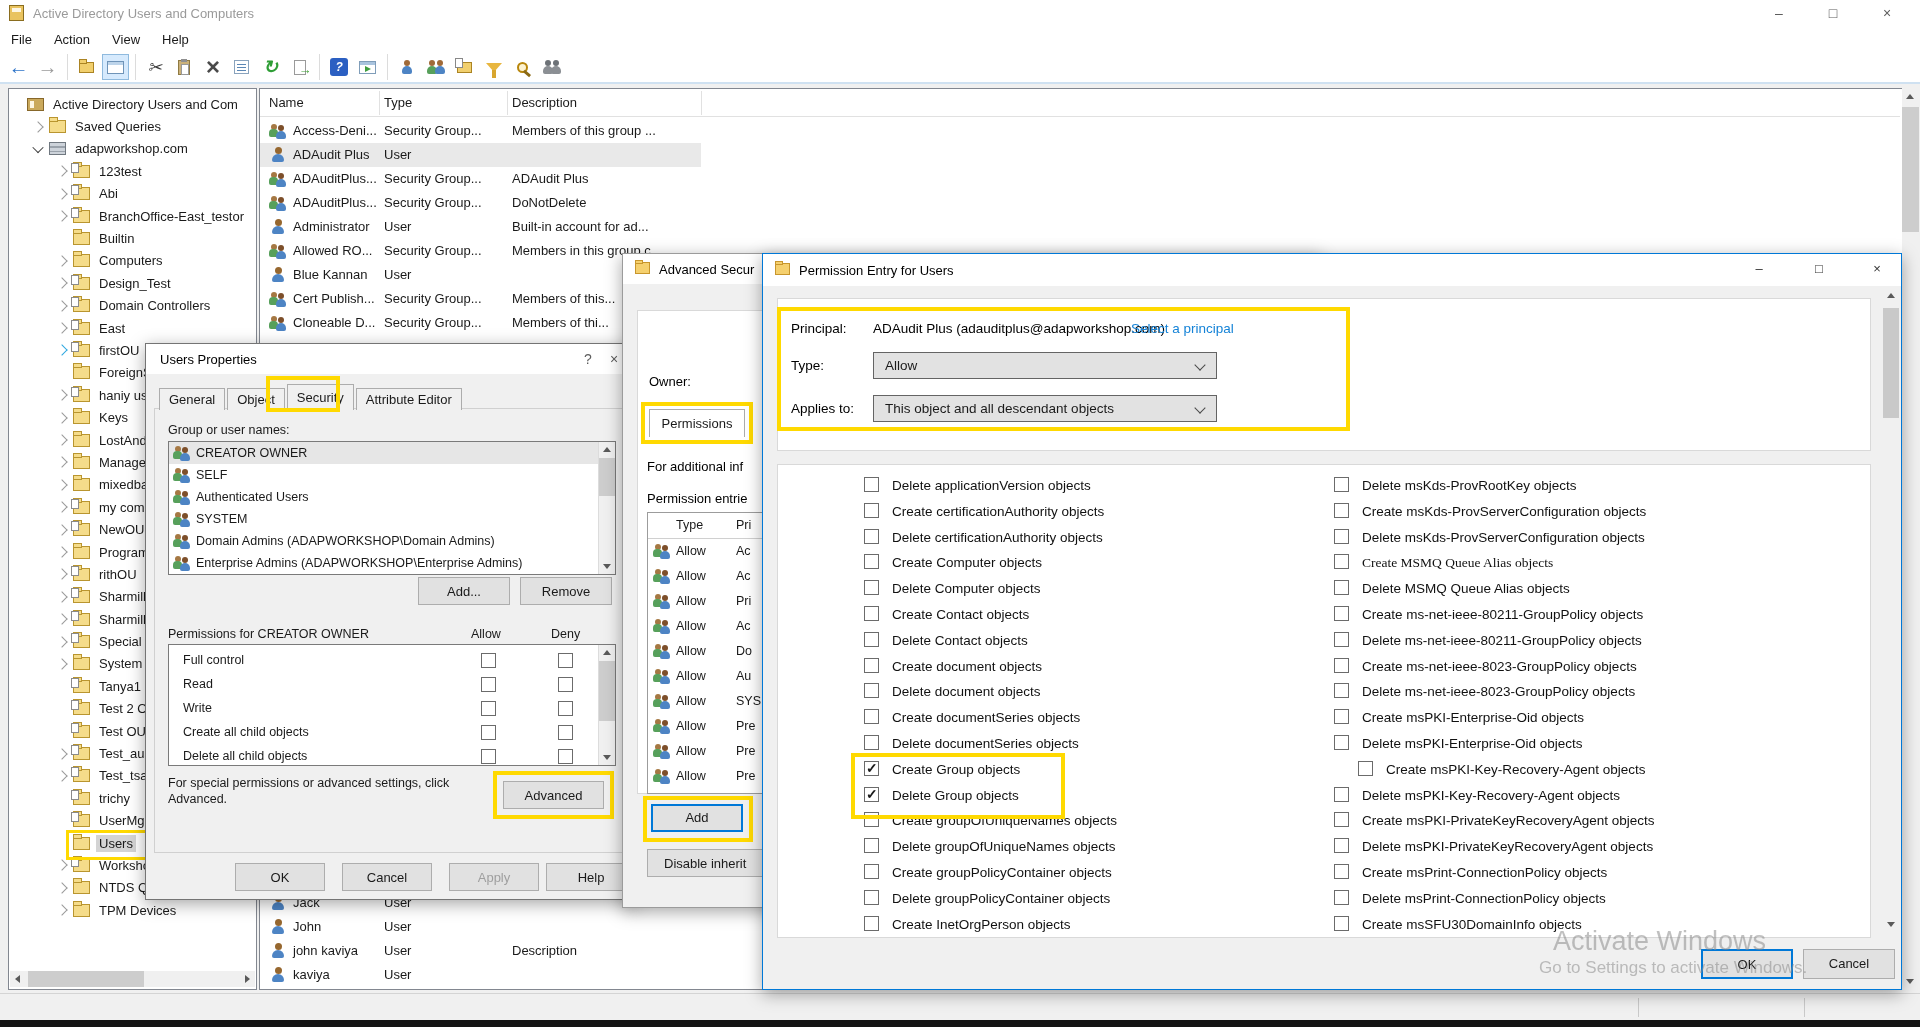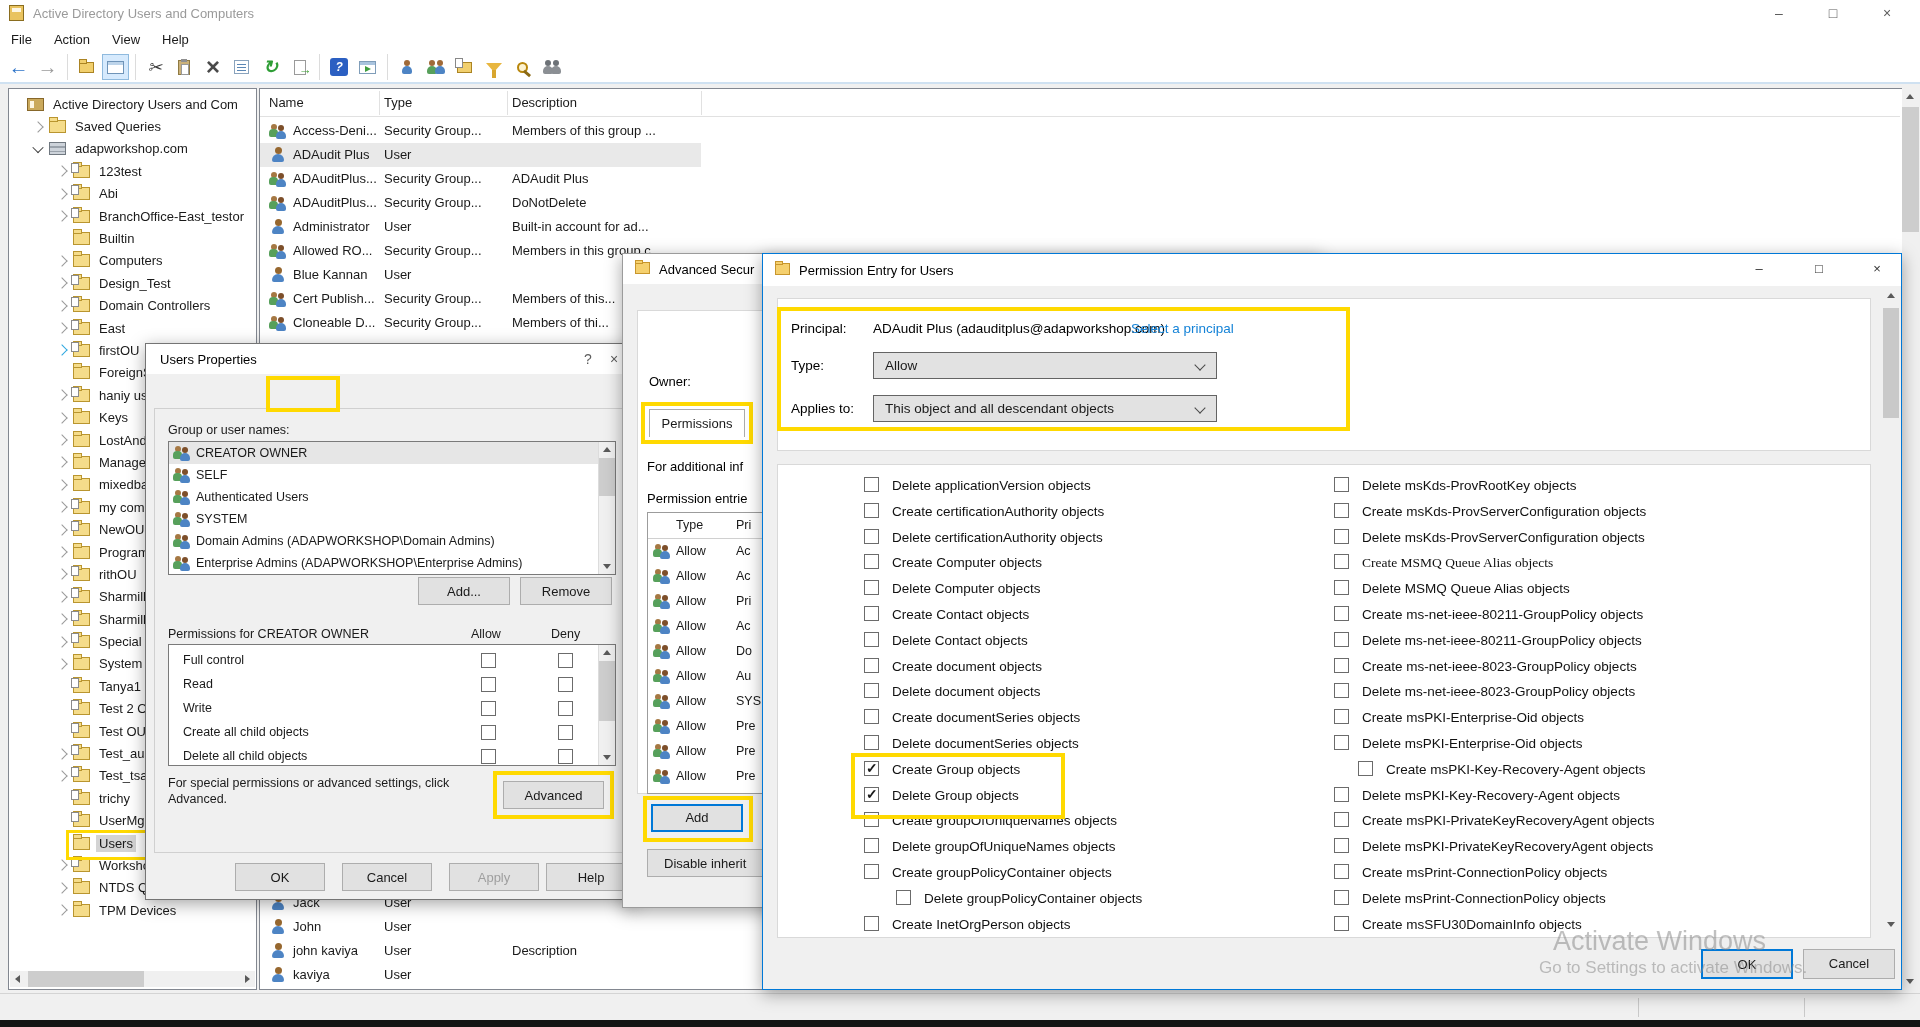--- a/index.html
+++ b/index.html
@@ -686,20 +686,30 @@
     <span class="sdiv" style="left:1804px"></span>
   </div>
   <div class="taskbar-sliver"></div>
 
   <div class="dlg" id="usersProps" style="z-index:10">
     <div class="dtitle">
       <span class="txt">Users Properties</span>
       <span class="q" style="left:438px">?</span>
       <span class="q" style="left:464px">×</span>
     </div>
+    <div class="tabs">
+
+        <div class="tab"><span>General</span></div>
+
+        <div class="tab"><span>Object</span></div>
+
+        <div class="tab active"><span>Security</span></div>
+
+        <div class="tab"><span>Attribute Editor</span></div>
+      </div>
     <div class="ybox" style="left:120px;top:32px;width:74px;height:36px"></div>
     <div class="pagebox"></div>
 
     <span class="lbl" style="left:22px;top:79px">Group or user names:</span>
     <div class="listbox" style="left:22px;top:97px;width:448px;height:134px">
       <div style="position:absolute;left:0;top:0;right:17px">
 
           <div class="grow selected">
             <span class="gi">
               <i class="ga"></i>
@@ -1063,21 +1073,21 @@
           <div class="pitem" style="left: 86px; top: 373.2px;">
             <span class="cb"></span>
             <span class="cbl">Delete groupOfUniqueNames objects</span>
           </div>
 
           <div class="pitem" style="left: 86px; top: 399px;">
             <span class="cb"></span>
             <span class="cbl">Create groupPolicyContainer objects</span>
           </div>
 
-          <div class="pitem" style="left: 86px; top: 424.8px; margin-left: 32px;">
+          <div class="pitem" style="left: 86px; top: 424.8px;">
             <span class="cb"></span>
             <span class="cbl">Delete groupPolicyContainer objects</span>
           </div>
 
           <div class="pitem" style="left: 86px; top: 450.6px;">
             <span class="cb"></span>
             <span class="cbl">Create InetOrgPerson objects</span>
           </div>
         </div>
       <div id="colRight">

